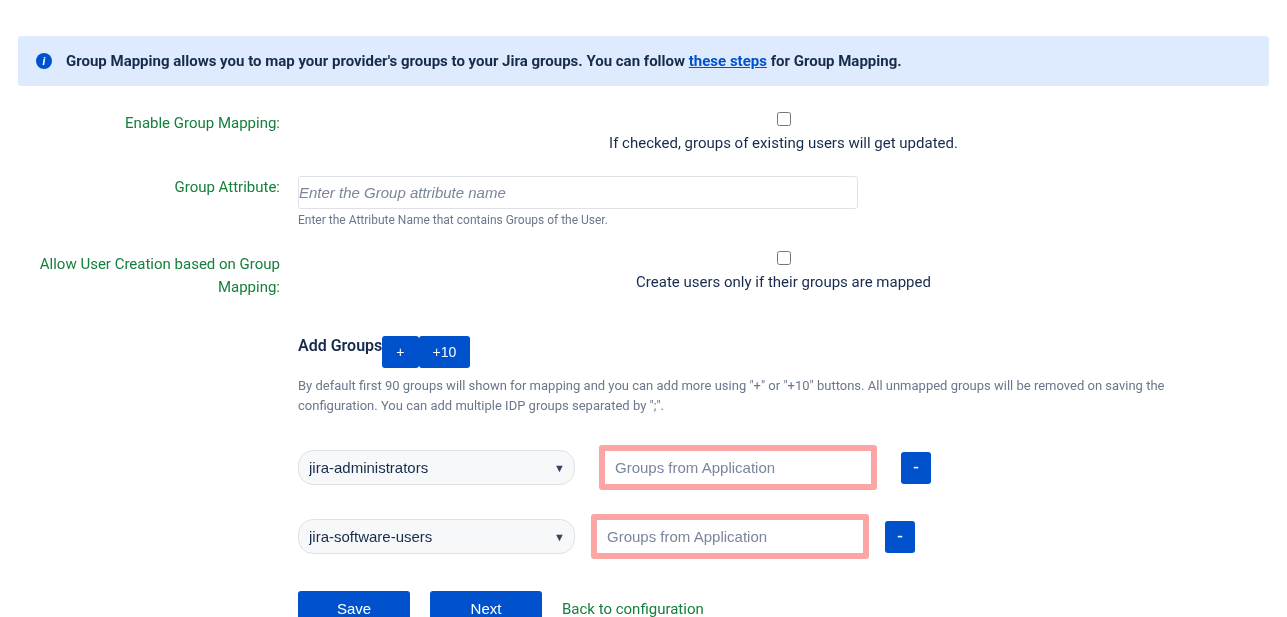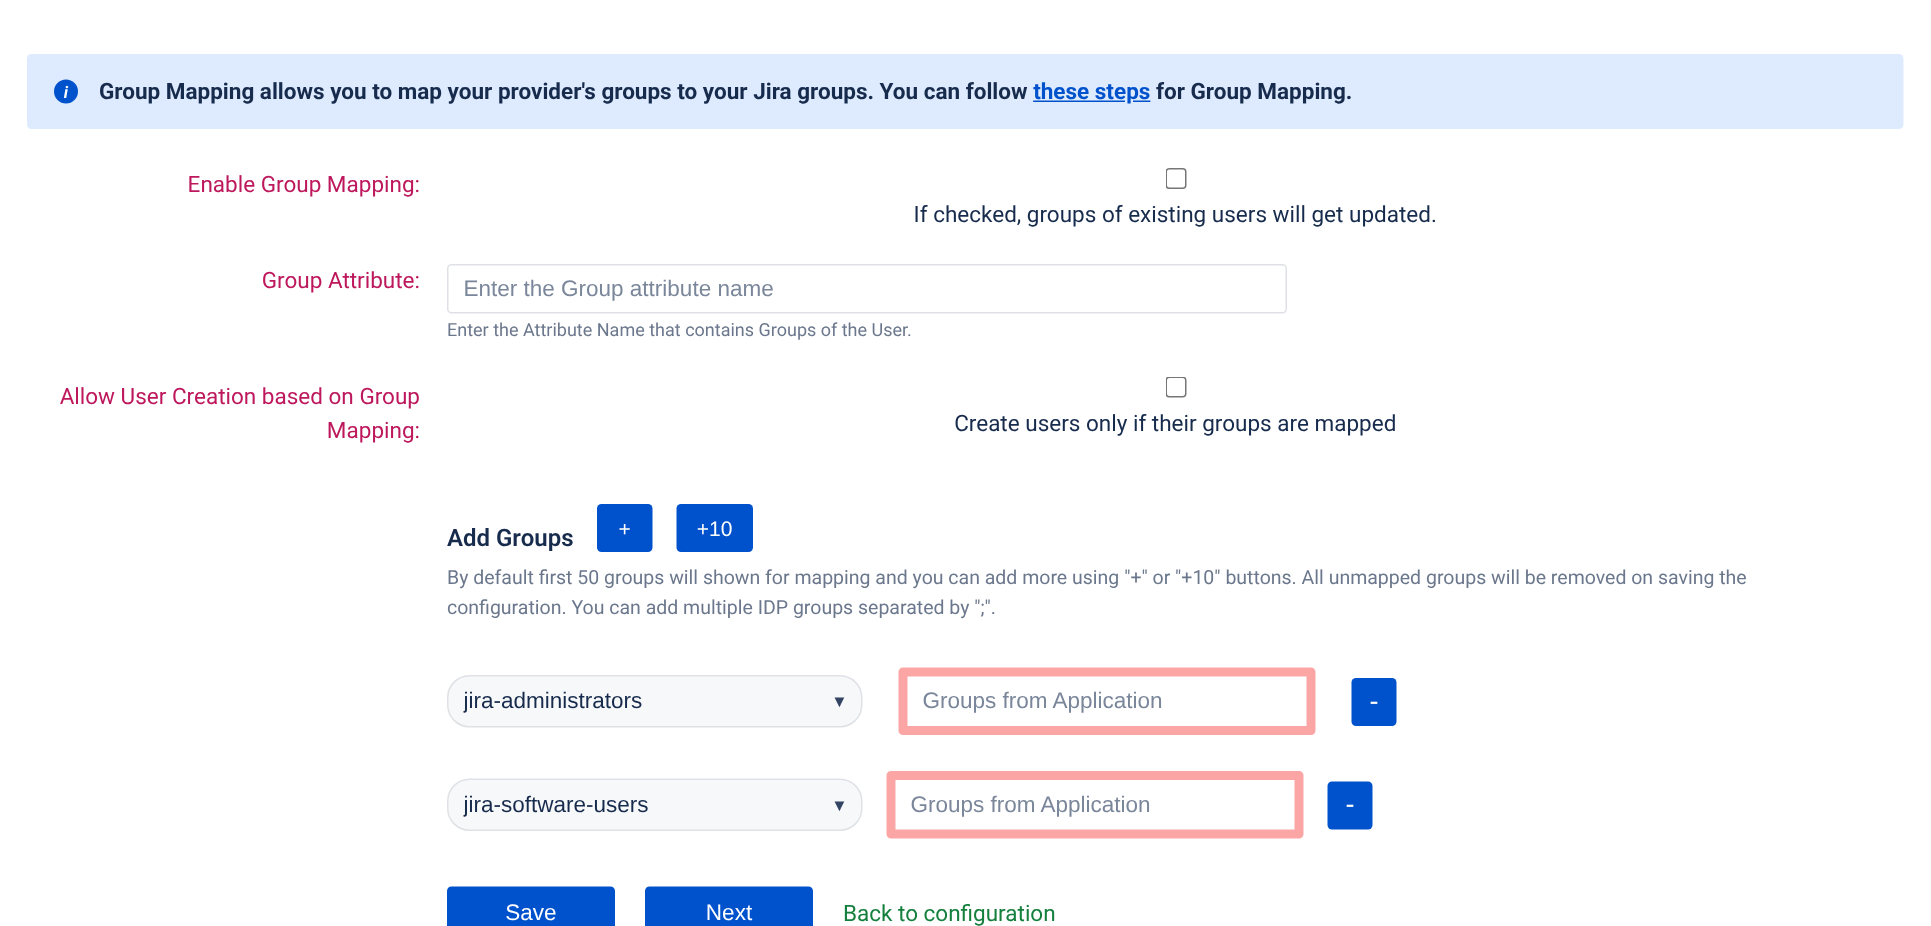--- a/index.html
+++ b/index.html
@@ -45,42 +45,43 @@
       display: flex;
       margin-bottom: 8px;
       align-items: flex-start;
     }
     .label-col {
       width: 280px;
       text-align: right;
       padding-right: 18px;
       padding-top: 4px;
       font-size: 15px;
-      color: #be185d;
+      color: #15803d;
       flex-shrink: 0;
     }
     .field-col { flex: 1; padding-top: 2px; }
     .checkbox-row { display: flex; align-items: center; gap: 8px; font-size: 15px; color: #172B4D; flex-direction: column; }
     .checkbox-row input[type=checkbox] { width: 14px; height: 14px; }
     .text-input {
       width: 560px;
-      padding: 7px 10px;
+      padding: 7px 0;
       border: 1px solid #DFE1E6;
       border-radius: 3px;
       font-size: 15px;
       color: #172B4D;
+      font-style: italic;
     }
     .text-input::placeholder { color: #7A869A; }
     .helper {
       font-size: 12px;
       color: #6B778C;
       margin-top: 4px;
     }
     .helper-long { font-size: 13px; color: #6B778C; margin-top: 8px; line-height: 1.5; max-width: 930px;}
-    .add-groups-row { display: flex; align-items: flex-end; gap: 16px; margin-bottom: 4px; }
+    .add-groups-row { display: flex; align-items: flex-start; margin-bottom: 4px; }
     .add-groups-title { font-weight: 600; font-size: 16px; color: #172B4D; }
     .btn {
       border: none;
       border-radius: 3px;
       cursor: pointer;
       font-size: 14px;
       font-weight: 500;
     }
     .btn-primary { background: #0052CC; color: #fff; }
     .btn-plus { padding: 8px 14px; }
@@ -198,21 +199,21 @@
   <div class="spacer-row"></div>
 
   <div class="form-row">
     <div class="label-col"></div>
     <div class="field-col">
       <div class="add-groups-row">
         <span class="add-groups-title">Add Groups</span>
         <button class="btn btn-primary btn-plus">+</button>
         <button class="btn btn-primary btn-plus10">+10</button>
       </div>
-      <div class="helper-long">By default first 50 groups will shown for mapping and you can add more using "+" or "+10" buttons. All unmapped groups will be removed on saving the configuration. You can add multiple IDP groups separated by ";".</div>
+      <div class="helper-long">By default first 90 groups will shown for mapping and you can add more using "+" or "+10" buttons. All unmapped groups will be removed on saving the configuration. You can add multiple IDP groups separated by ";".</div>
 
       <div class="group-row" style="margin-top:30px;">
         <div class="select-wrap">
           <select class="select-el">
             <option>jira-administrators</option>
           </select>
           <span class="select-chevron">▼</span>
         </div>
         <input class="group-input" type="text" placeholder="Groups from Application" style="">
         <button class="btn btn-remove">-</button>

